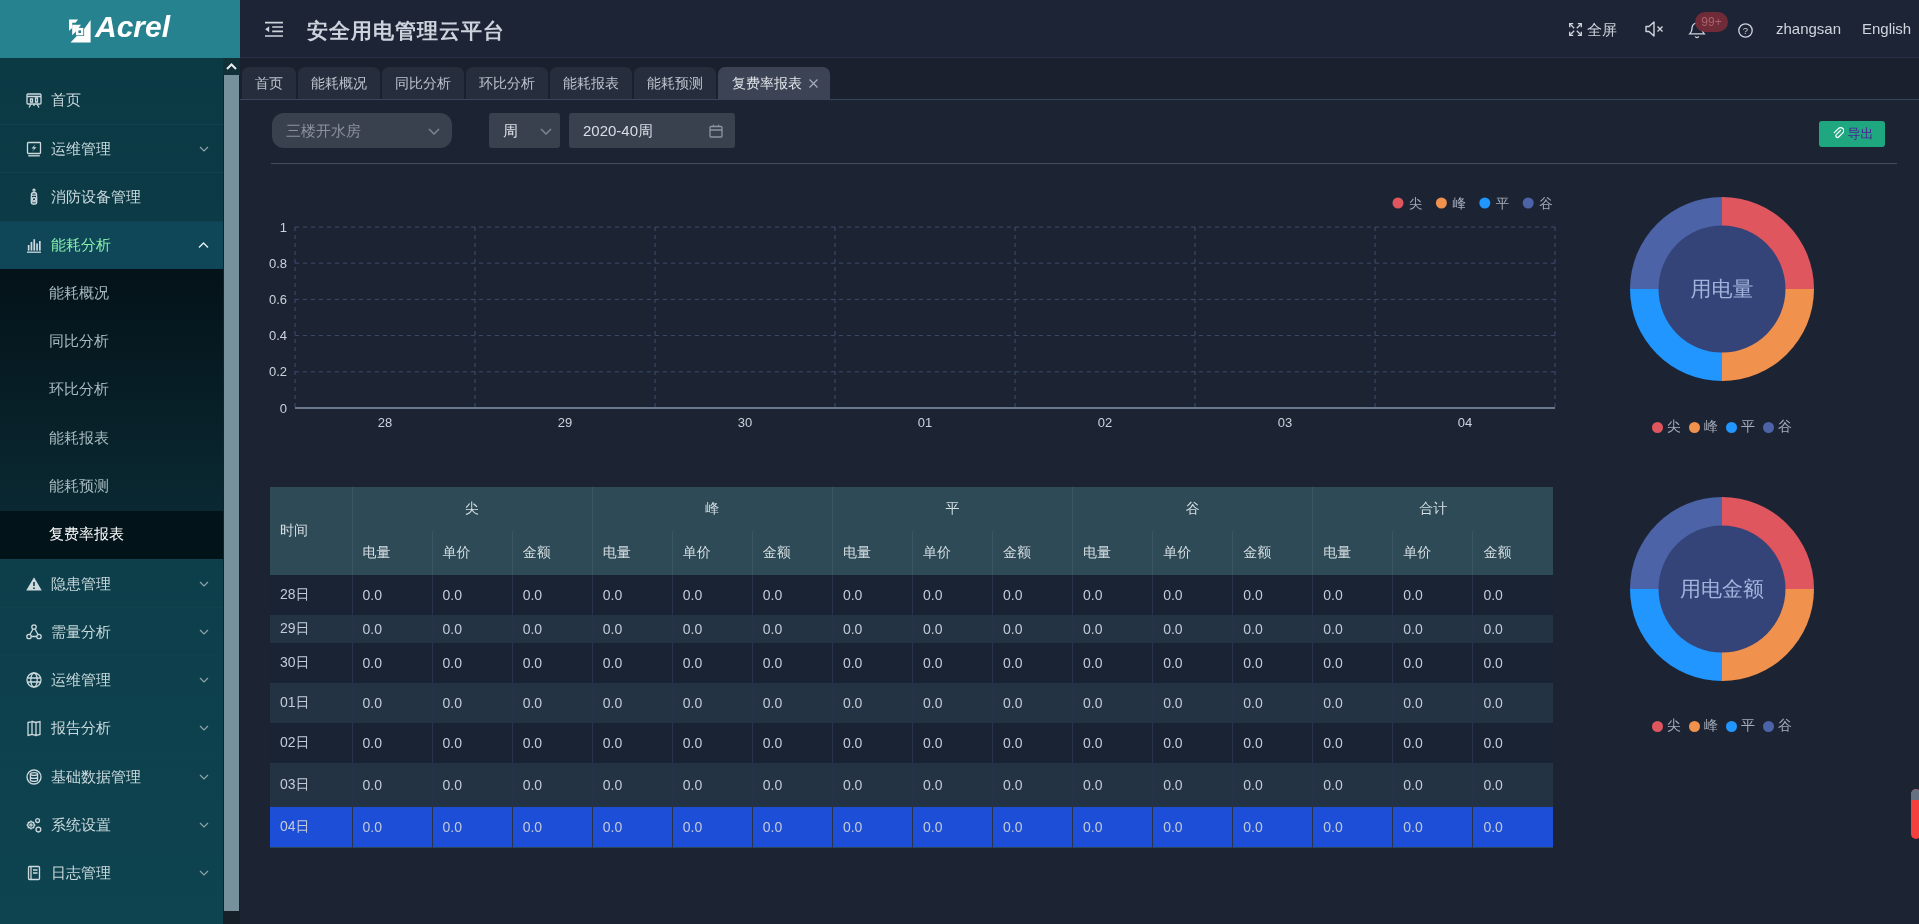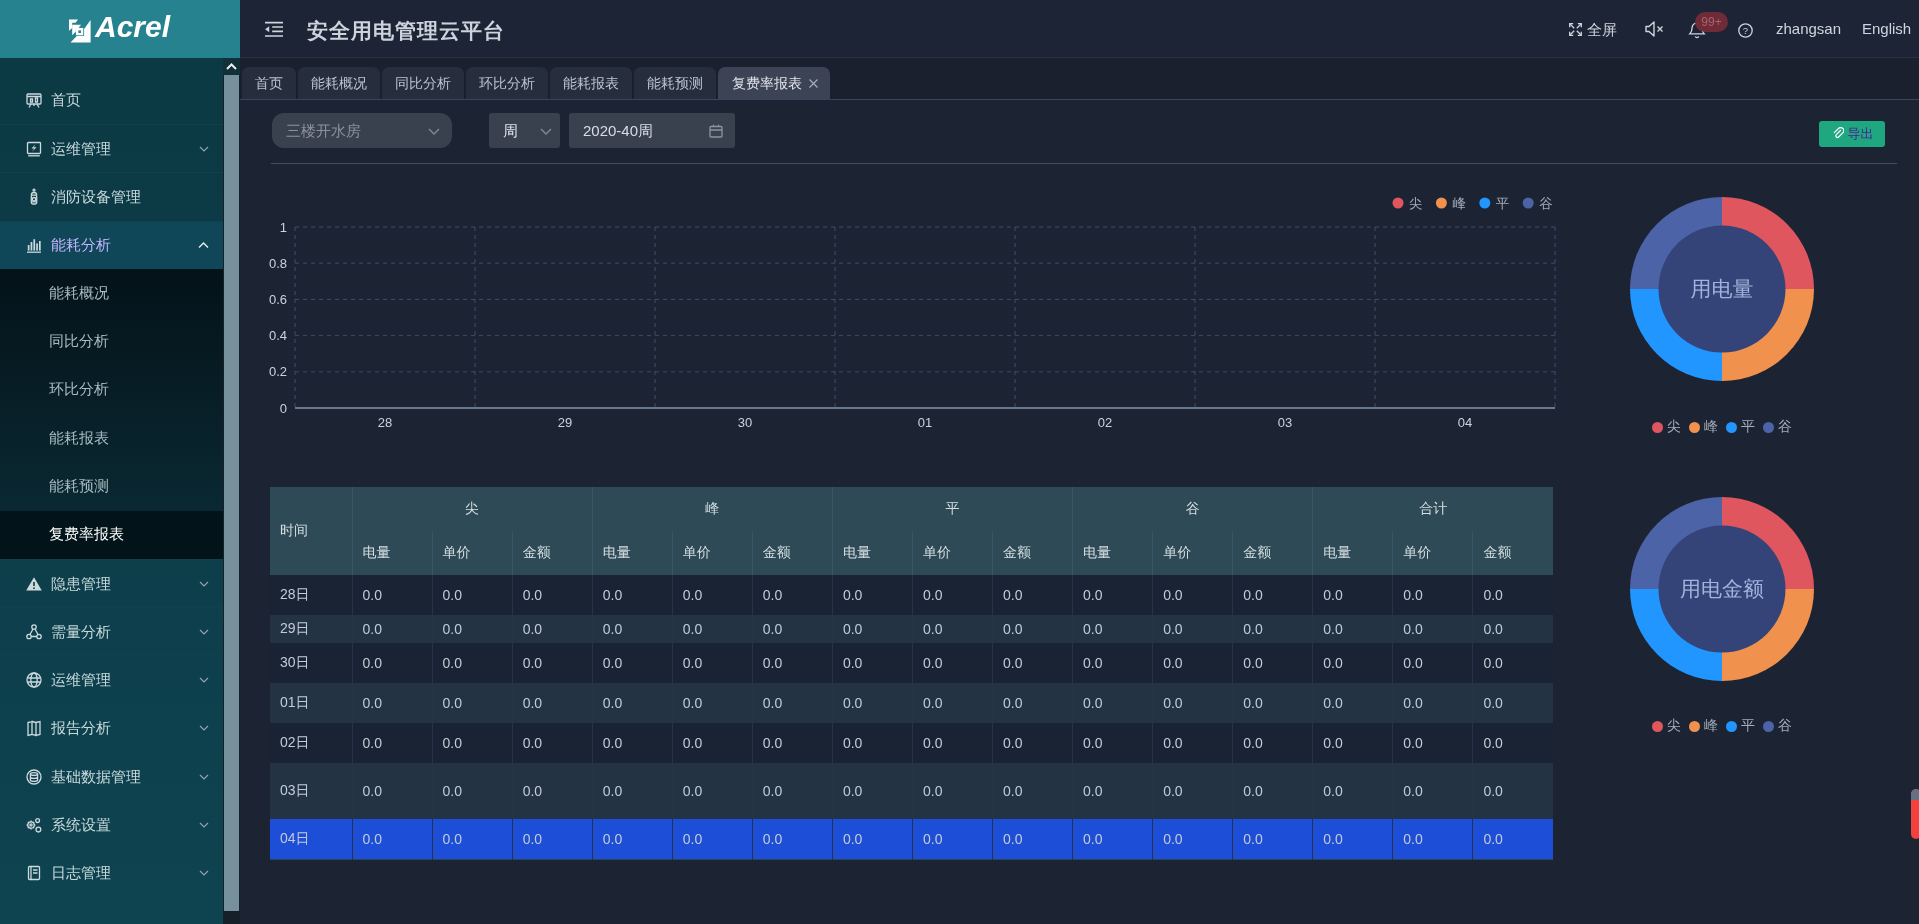--- a/index.html
+++ b/index.html
@@ -83,21 +83,21 @@
 <div class="menu-item" style="border-top:1px solid #11414c">
       <svg class="mi" width="18" height="18" viewBox="0 0 18 18">
         <circle cx="9" cy="2.2" r="1" stroke="#cdd9dd" fill="none" stroke-width="1.3"></circle>
         <path d="M6.3 7.2a2.7 2.7 0 0 1 5.4 0" stroke="#cdd9dd" fill="none" stroke-width="1.3"></path>
         <rect x="6.3" y="7.2" width="5.4" height="8.8" rx="1.4" stroke="#cdd9dd" fill="none" stroke-width="1.3"></rect>
         <circle cx="9" cy="11.2" r="1.7" stroke="#cdd9dd" fill="none" stroke-width="1.3"></circle>
         <path d="M6.3 13.8h5.4" stroke="#cdd9dd" fill="none" stroke-width="1.3"></path>
       </svg>
       <span class="mt">消防设备管理</span>
     </div>
-<div class="menu-item" style="border-top:1px solid #11414c;background:#0f4758;color:#c4b5fd">
+<div class="menu-item" style="border-top:1px solid #11414c;background:#0f4758;color:#86efac">
       <svg class="mi" width="18" height="18" viewBox="0 0 18 18">
         <path d="M2 16.2h14" stroke="#cdd9dd" fill="none" stroke-width="1.3"></path>
         <rect x="2.8" y="9" width="1.7" height="5.6" fill="#cdd9dd"></rect>
         <rect x="5.6" y="6" width="1.7" height="8.6" fill="#cdd9dd"></rect>
         <rect x="8.4" y="3.2" width="1.7" height="11.4" fill="#cdd9dd"></rect>
         <rect x="11.2" y="7.4" width="1.7" height="7.2" fill="#cdd9dd"></rect>
         <rect x="14" y="5" width="1.7" height="9.6" fill="#cdd9dd"></rect>
       </svg>
       <span class="mt">能耗分析</span>
       <span class="chev">
@@ -446,21 +446,21 @@
             <td style="padding-left:10px">0.0</td>
             <td style="padding-left:10px">0.0</td>
             <td style="padding-left:10px">0.0</td>
             <td style="padding-left:10px">0.0</td>
             <td style="padding-left:10px">0.0</td>
             <td style="padding-left:10px">0.0</td>
             <td style="padding-left:10px">0.0</td>
             <td style="padding-left:10px">0.0</td>
             <td style="padding-left:10px">0.0</td>
           </tr>
-          <tr style="height:56px;background:#243343">
+          <tr style="height:44px;background:#243343">
             <td style="padding-left:10px">03日</td>
             <td style="padding-left:10px">0.0</td>
             <td style="padding-left:10px">0.0</td>
             <td style="padding-left:10px">0.0</td>
             <td style="padding-left:10px">0.0</td>
             <td style="padding-left:10px">0.0</td>
             <td style="padding-left:10px">0.0</td>
             <td style="padding-left:10px">0.0</td>
             <td style="padding-left:10px">0.0</td>
             <td style="padding-left:10px">0.0</td>

